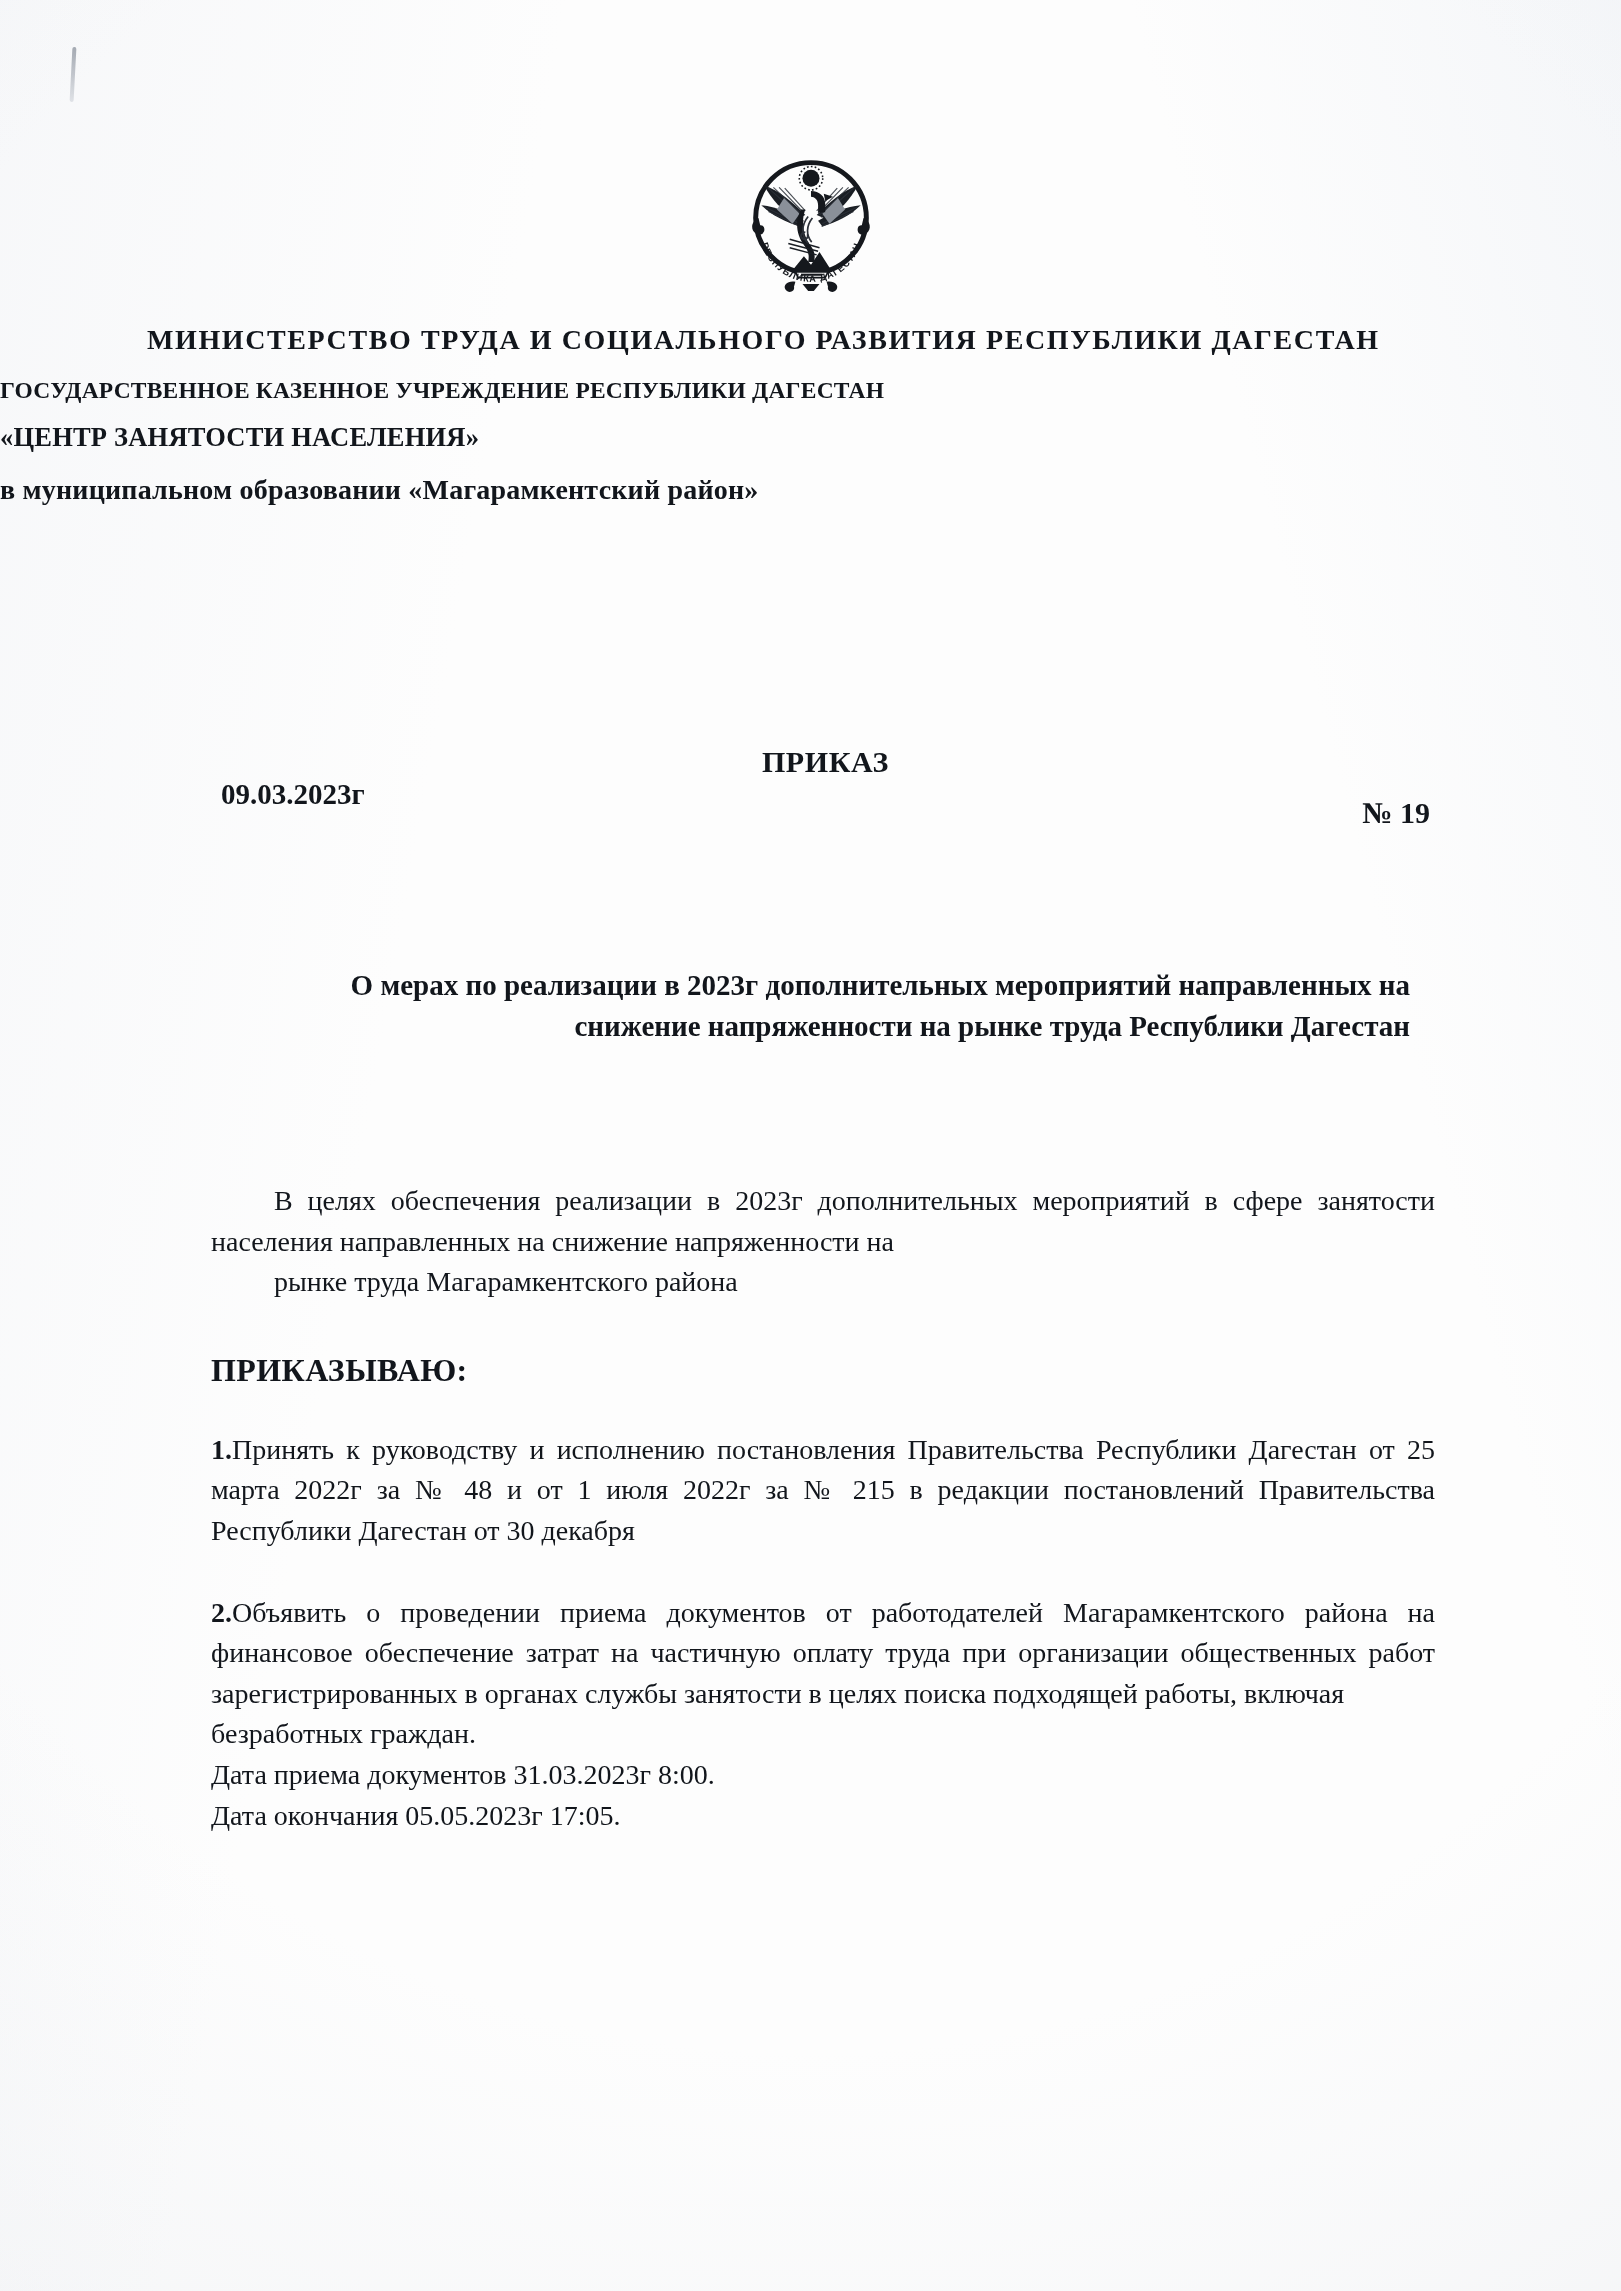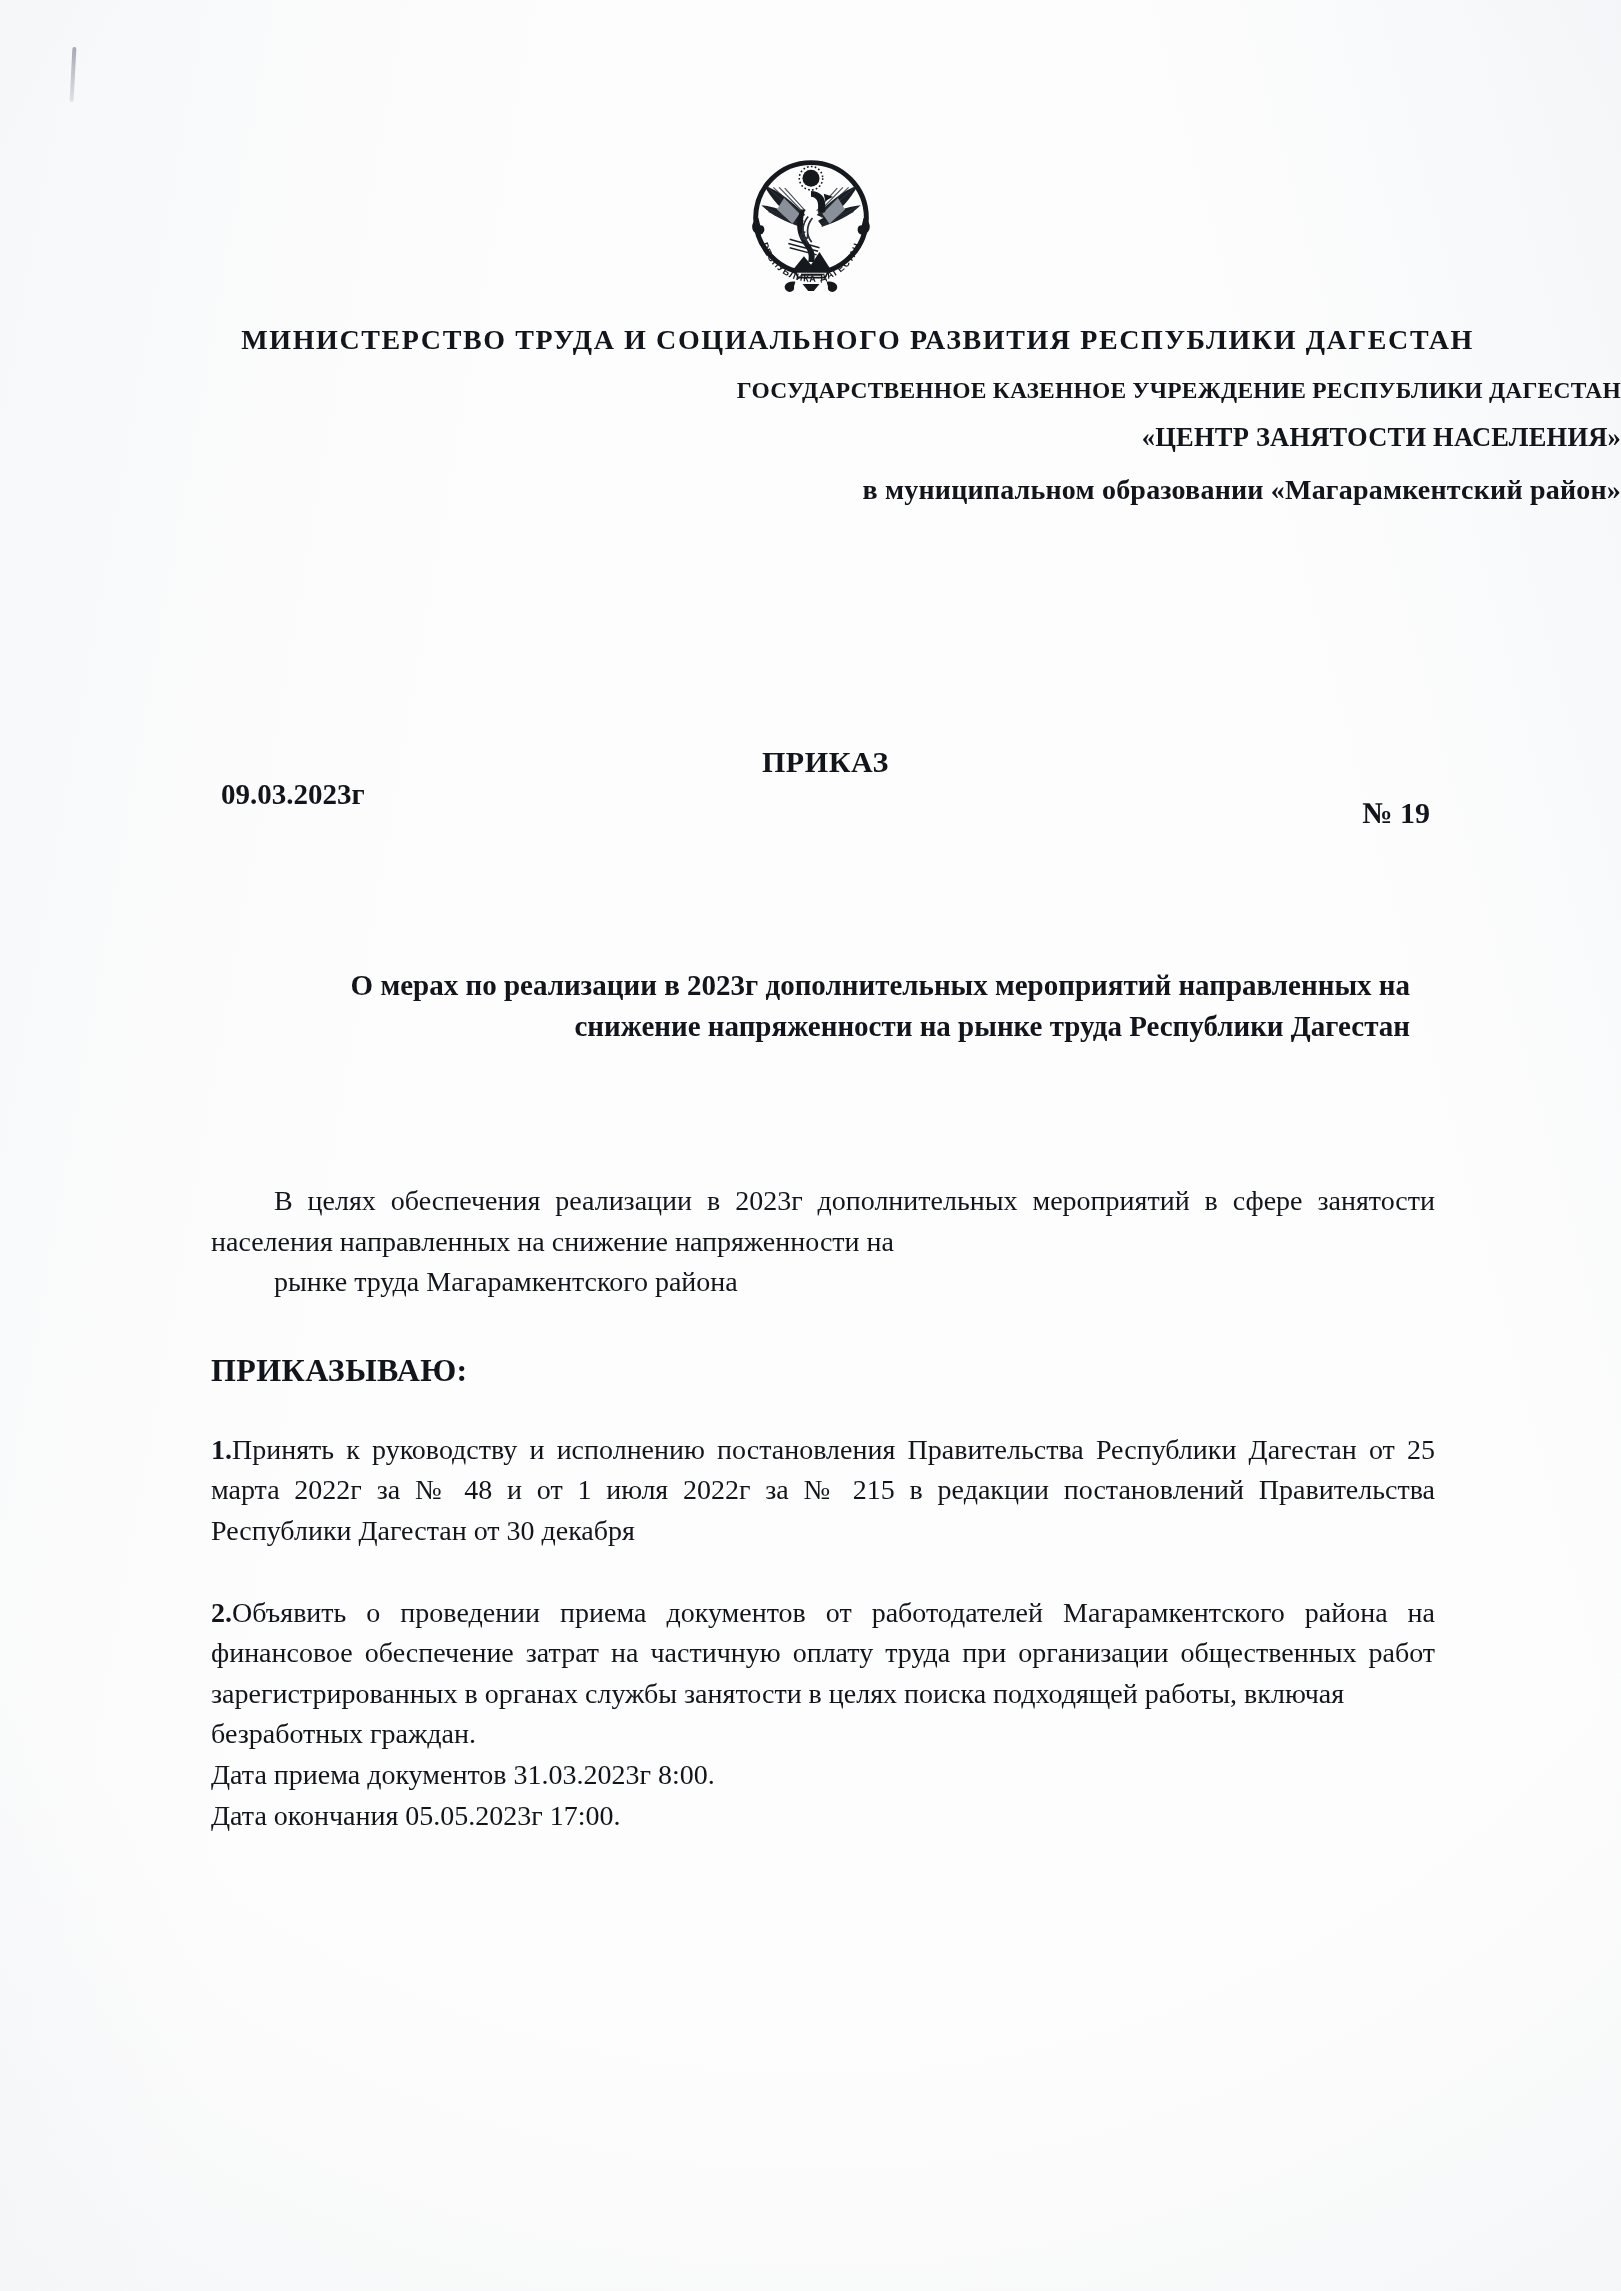--- a/index.html
+++ b/index.html
@@ -55,21 +55,21 @@
     width: 142px;
     height: 149px;
   }
 
   
   .header {
     position: absolute;
     left: 0;
     right: 0;
     top: 323px;
-    text-align: right;
+    text-align: left;
   }
   .org-line-1 {
     font-size: 28px;
     font-weight: 700;
     letter-spacing: 1.6px;
     line-height: 1.18;
     margin: 0 147px;
   }
   .org-line-2 {
     font-size: 23.5px;
@@ -303,18 +303,18 @@
     <p class="item">
       <span class="item-num">1.</span><span>Принять к руководству и исполнению  постановления Правительства Республики Дагестан от 25 марта 2022г за № 48 и от 1 июля 2022г за № 215 в редакции постановлений Правительства Республики Дагестан от 30 декабря</span>
     </p>
 
     <p class="item">
       <span class="item-num">2.</span><span>Объявить о проведении приема документов от работодателей Магарамкентского района на финансовое обеспечение затрат на частичную оплату труда при организации общественных работ зарегистрированных в органах службы занятости в целях  поиска подходящей работы, включая</span>
       <span class="tail">безработных граждан.</span>
     </p>
 
     <p class="date-line">Дата приема документов 31.03.2023г 8:00.</p>
-    <p class="date-line">Дата окончания  05.05.2023г 17:00.</p>
+    <p class="date-line">Дата окончания  05.05.2023г 17:05.</p>
 
   </div>
 
 </div>
 
 
 </body></html>

